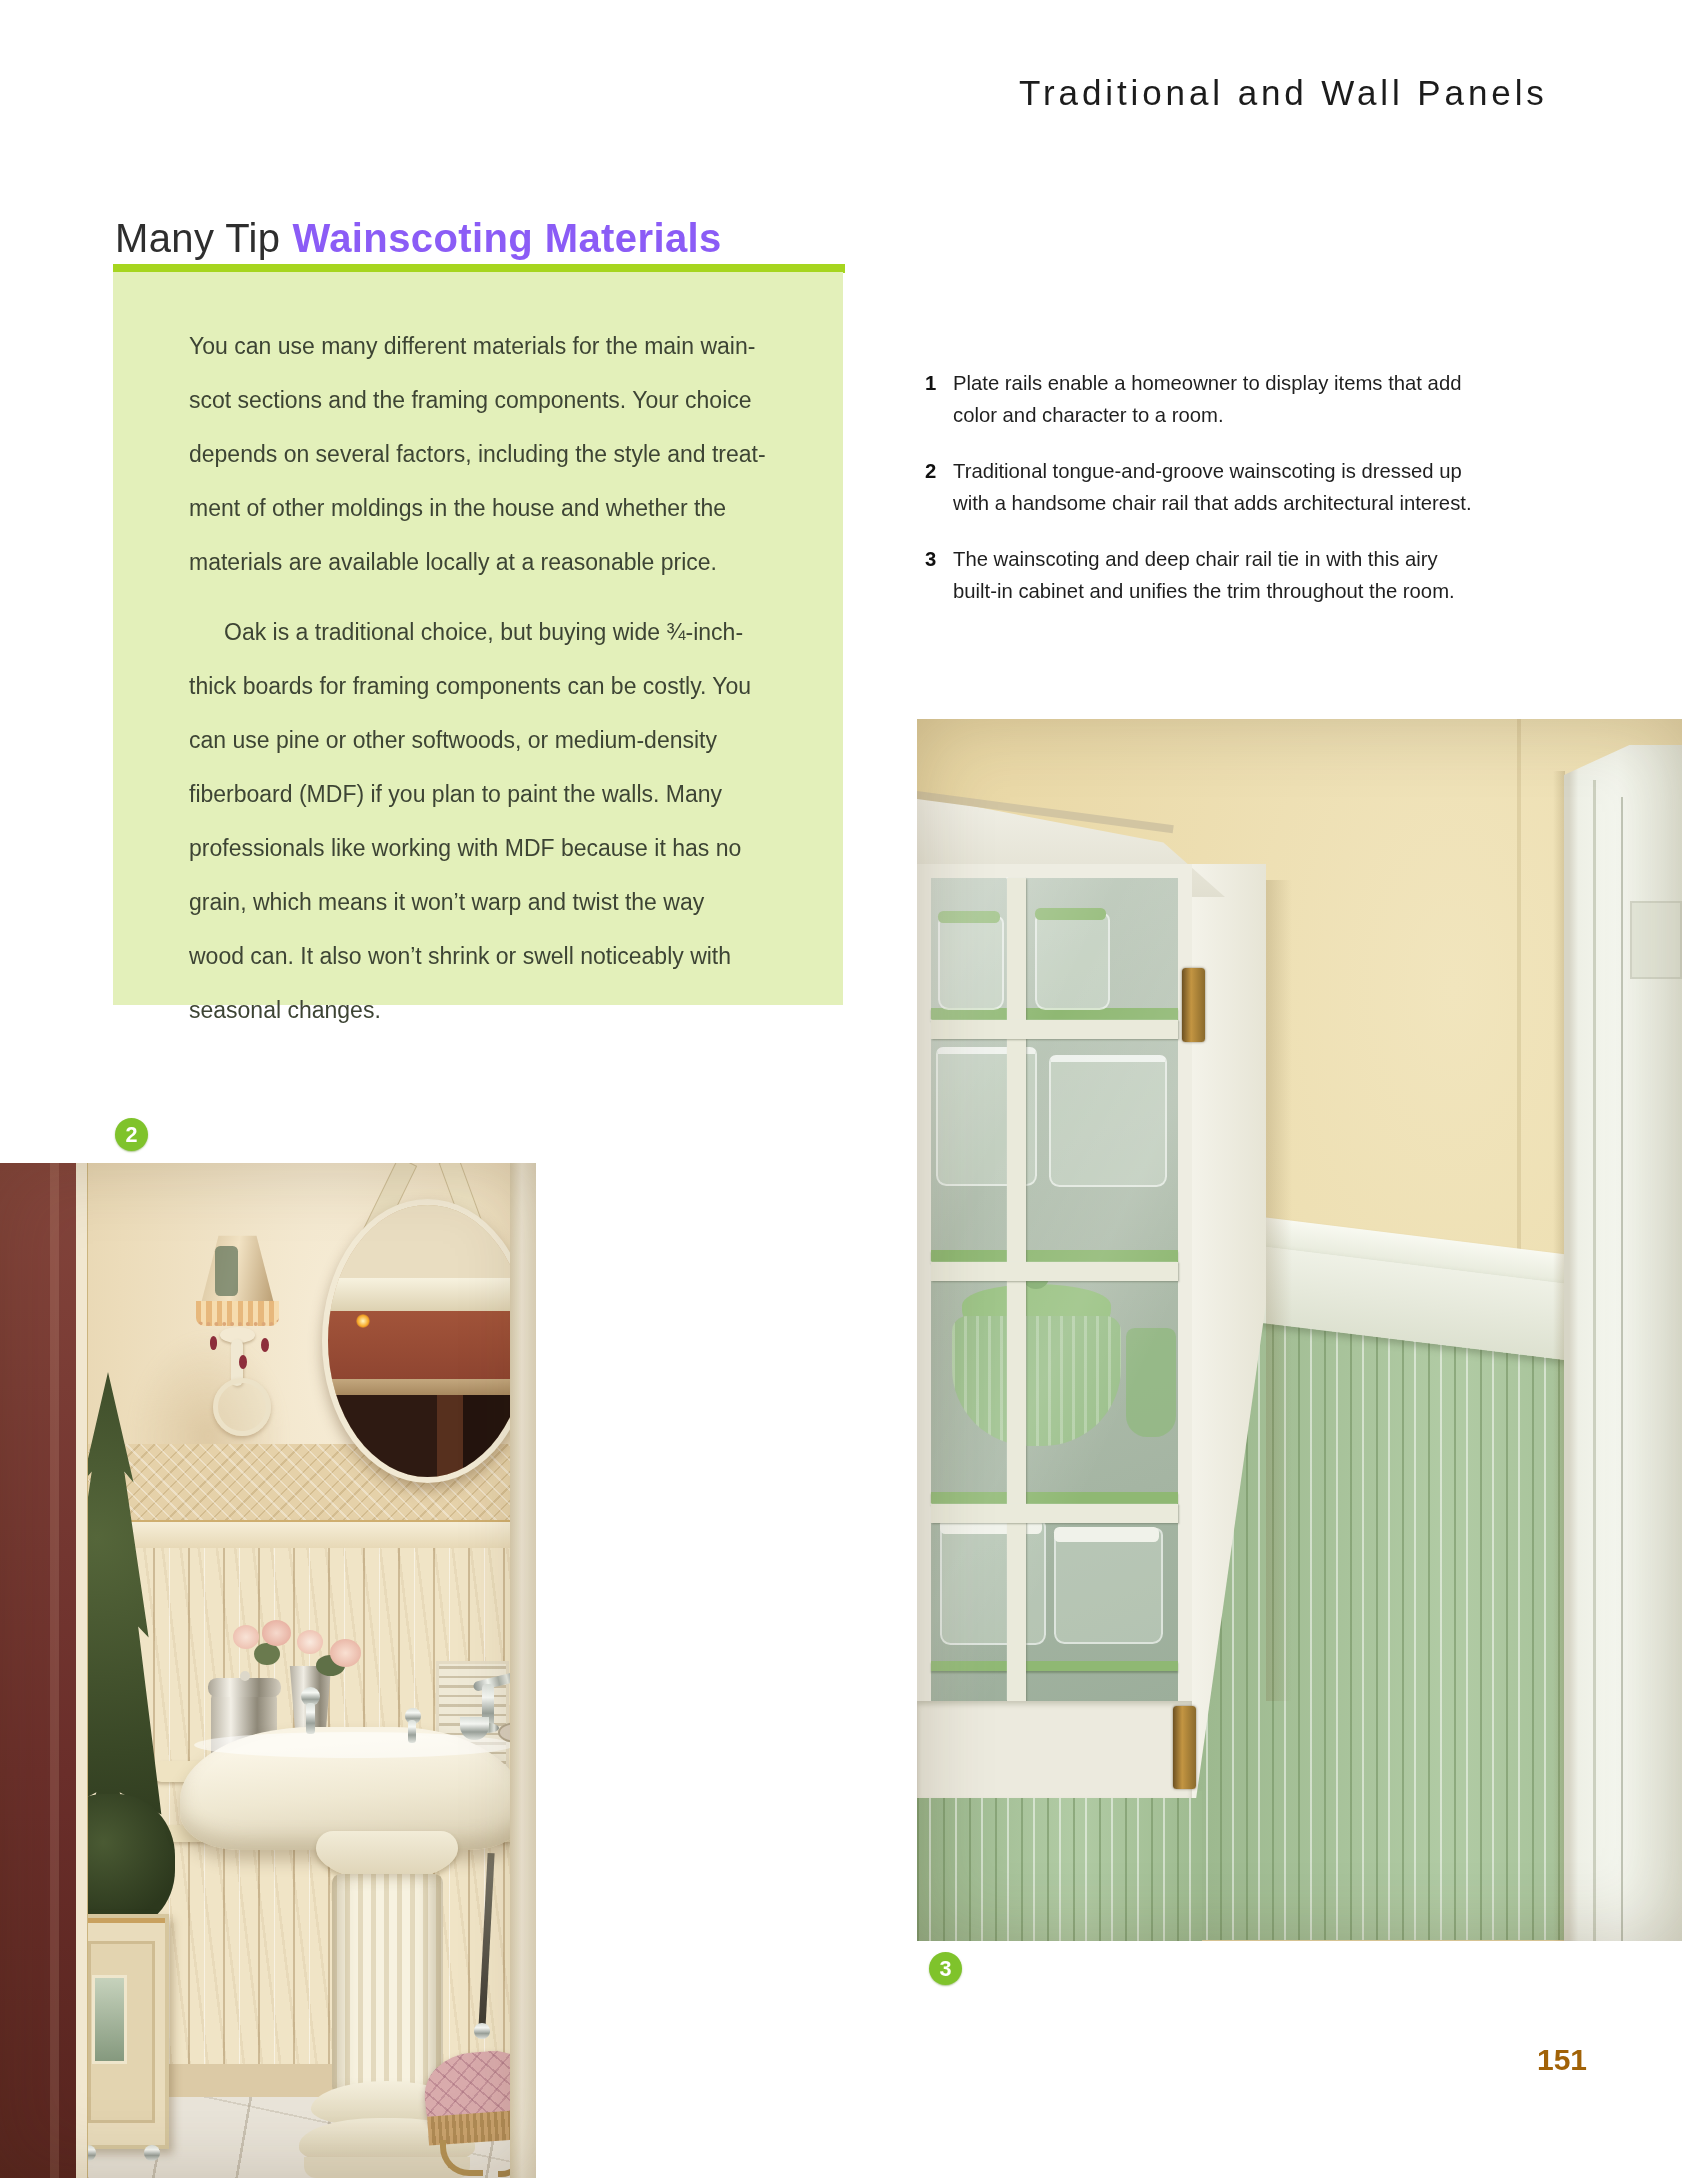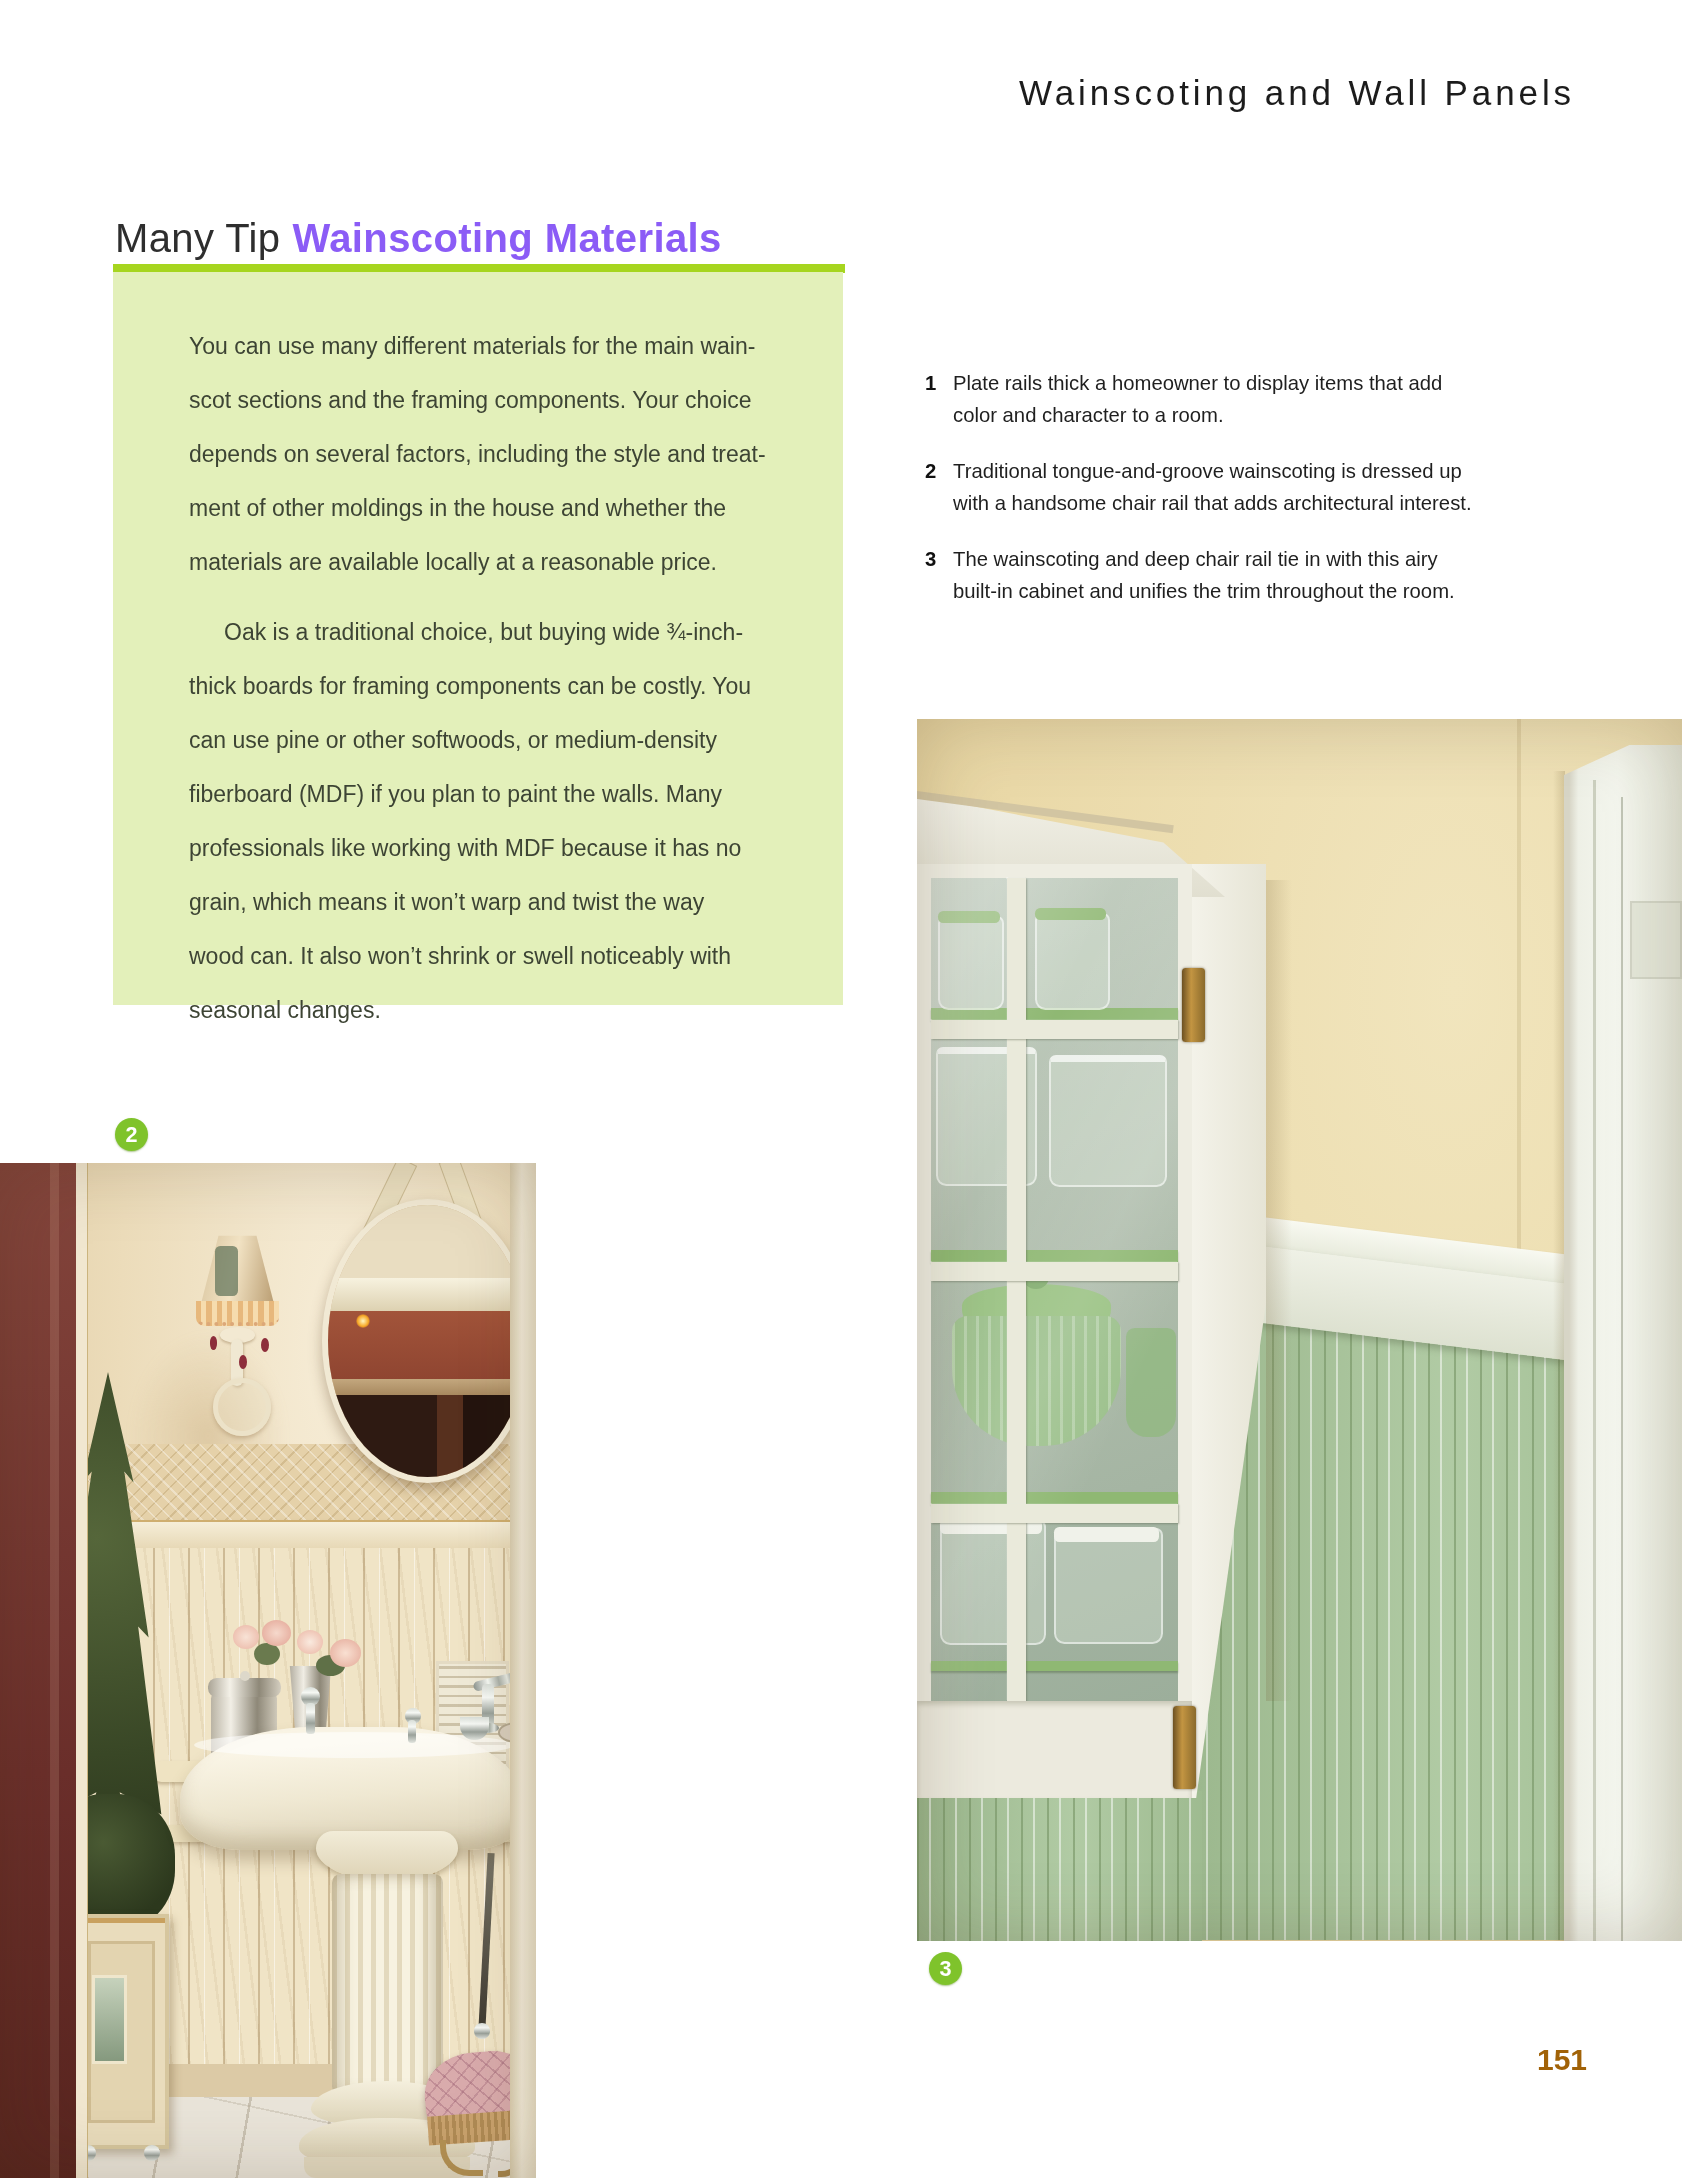--- a/index.html
+++ b/index.html
@@ -54,21 +54,21 @@
   .muntin{background:#eaeadb;box-shadow:0.9px 0.9px 1.7px rgba(90,100,80,.45), -0.9px -0.9px 0.9px rgba(255,255,255,.6);}
   .shelf-edge{background:#8fb873;box-shadow:0 1.7px 1.7px rgba(70,95,55,.4);}
   .jar{border:2.6px solid rgba(255,255,255,.55);background:rgba(222,231,218,.35);border-radius:7px 7px 10.4px 10.4px;}
   .hinge{background:linear-gradient(90deg,#6d5122,#c39542 40%,#8a6a2c);border-radius:3.5px;box-shadow:0 0 2.6px rgba(60,40,10,.6);}
 </style>
 </head>
 <body>
 
 <div class="page">
 
-  <div class="abs header-title">Wainscoting and Wall Panels</div>
+  <div class="abs header-title">Traditional and Wall Panels</div>
 
   <div class="abs tip-heading">
     <span class="label">Many Tip</span><span class="title">Wainscoting Materials</span>
   </div>
   <div class="abs tip-underline"></div>
 
   <div class="abs tip-box">
     <p class="preline">You can use many different materials for the main wain-
 scot sections and the framing components. Your choice
 depends on several factors, including the style and treat-
@@ -80,21 +80,21 @@
 fiberboard (MDF) if you plan to paint the walls. Many
 professionals like working with MDF because it has no
 grain, which means it won’t warp and twist the way
 wood can. It also won’t shrink or swell noticeably with
 seasonal changes.</p>
   </div>
 
   <div class="abs captions">
     <div class="caption-item">
       <span class="num">1</span>
-      <span class="txt preline">Plate rails thick a homeowner to display items that add
+      <span class="txt preline">Plate rails enable a homeowner to display items that add
 color and character to a room.</span>
     </div>
     <div class="caption-item">
       <span class="num">2</span>
       <span class="txt preline">Traditional tongue-and-groove wainscoting is dressed up
 with a handsome chair rail that adds architectural interest.</span>
     </div>
     <div class="caption-item">
       <span class="num">3</span>
       <span class="txt preline">The wainscoting and deep chair rail tie in with this airy

